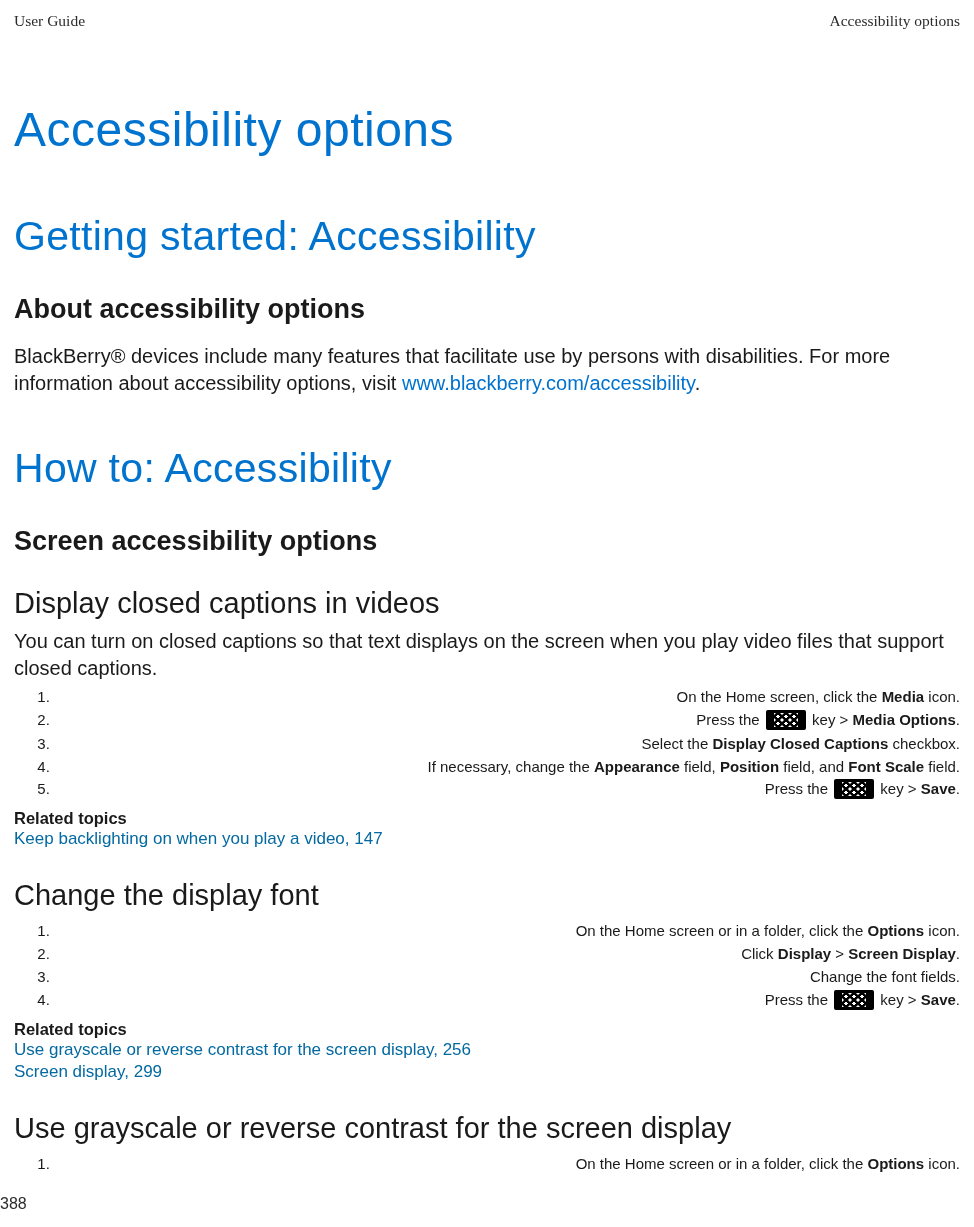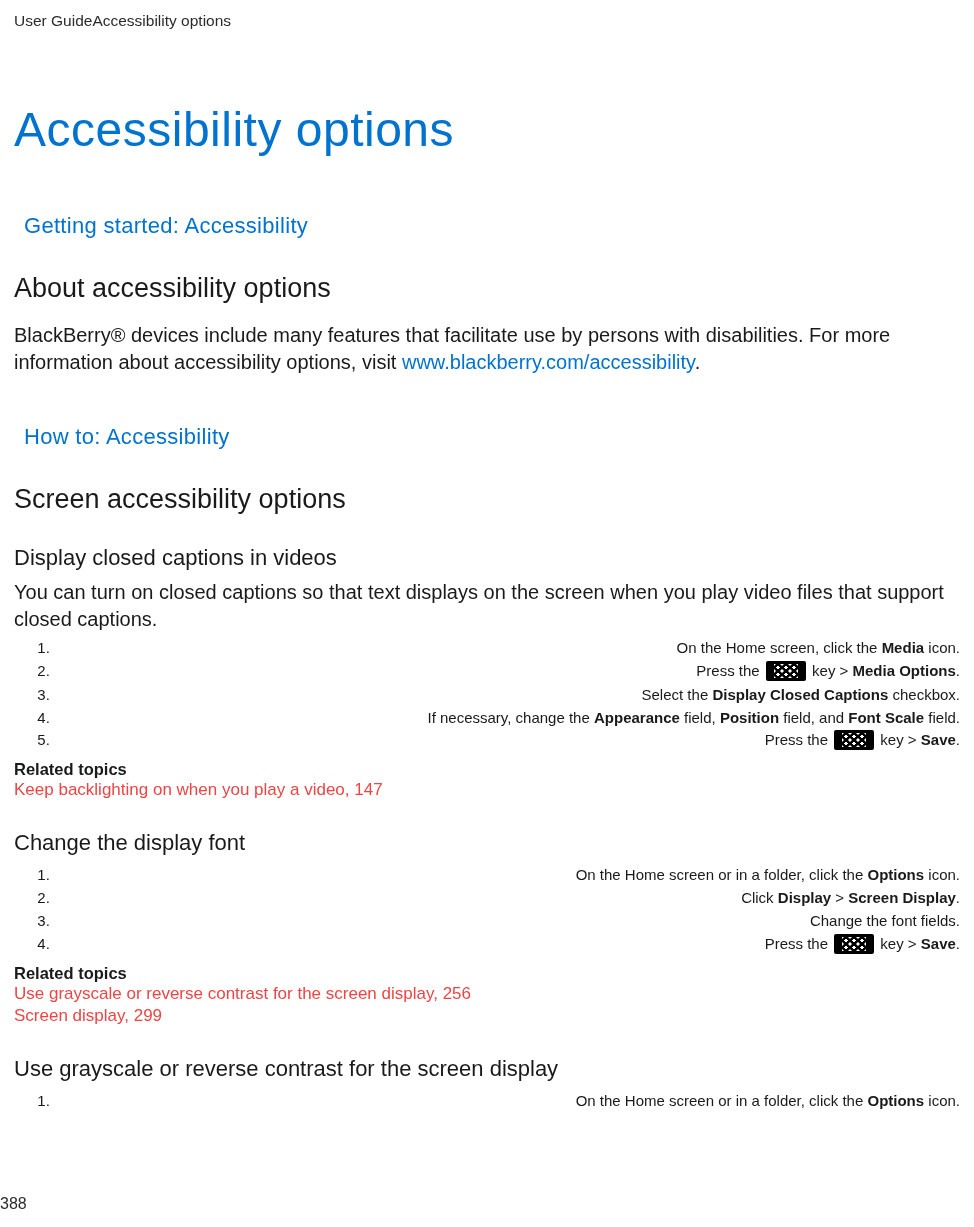--- a/index.html
+++ b/index.html
@@ -14,53 +14,54 @@
       position: relative;
       background: #fff;
     }
     .page {
       padding: 12px 14px 0 14px;
       position: relative;
       height: 100%;
     }
     .header-row {
       display: flex;
-      font-family: Liberation Sans, sans-serif;
+      justify-content: space-between;
+      font-family: Liberation Serif, serif;
       font-size: 15.5px;
       color: #2b2b2b;
       margin-bottom: 72px;
     }
     h1.title {
       font-family: "Segoe UI Light", "Segoe UI", sans-serif;
       font-weight: 300;
       color: #0073cf;
       font-size: 48px;
       margin: 0 0 56px 0;
       letter-spacing: 0.5px;
     }
     h2.section {
       font-family: "Segoe UI Light", "Segoe UI", sans-serif;
       font-weight: 300;
       color: #0073cf;
-      font-size: 22px;
-      margin: 0 0 34px 10px;
+      font-size: 41px;
+      margin: 0 0 34px 0;
       letter-spacing: 0.3px;
     }
     h3.subsection {
       font-family: "Segoe UI Light", "Segoe UI", sans-serif;
-      font-weight: 400;
+      font-weight: 700;
       color: #1a1a1a;
       font-size: 27px;
       margin: 0 0 18px 0;
     }
     h4.topic {
       font-family: "Segoe UI", sans-serif;
       font-weight: 400;
       color: #1a1a1a;
-      font-size: 22px;
+      font-size: 29px;
       margin: 0 0 8px 0;
     }
     p.body {
       font-family: "Segoe UI", "Myriad Pro", Arial, sans-serif;
       font-size: 20px;
       line-height: 1.35;
       margin: 0 0 4px 0;
       color: #1a1a1a;
     }
     .link { color: #0073cf; }
@@ -77,21 +78,21 @@
       padding-left: 4px;
       margin-bottom: 1px;
     }
     .bold { font-weight: 700; }
     .related-heading {
       font-weight: 700;
       font-size: 16.5px;
       margin: 6px 0 0 0;
     }
     .related-link {
-      color: #ef4444;
+      color: #0369a1;
       font-size: 17px;
       line-height: 1.35;
     }
     .page-num {
       position: absolute;
       left: 0;
       bottom: 14px;
       font-size: 16px;
       color: #2b2b2b;
     }

